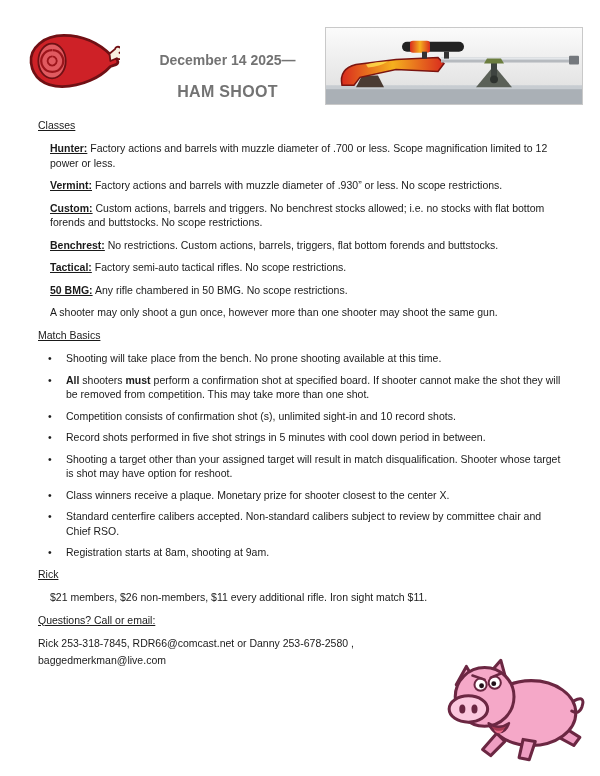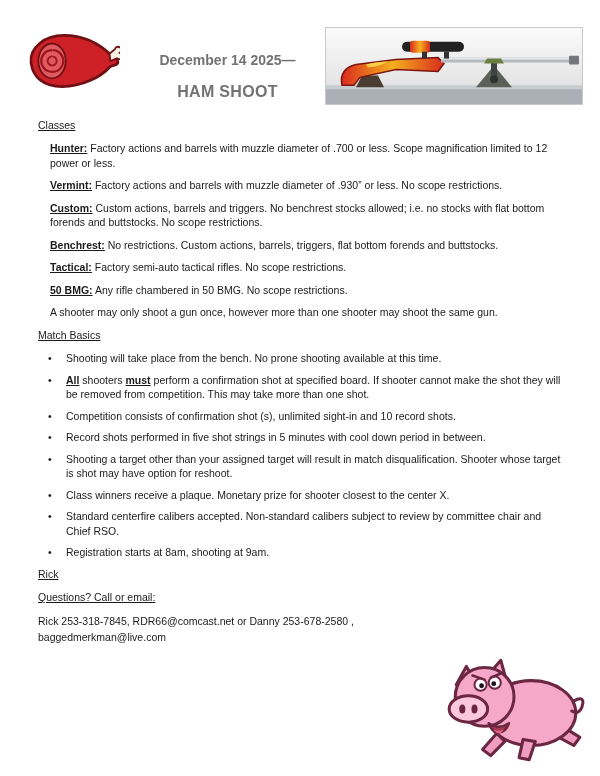--- a/index.html
+++ b/index.html
@@ -22,21 +22,21 @@
 
   
   .content { padding: 8px 34px 0 38px; font-size: 10.5px; line-height: 1.38; }
   .heading { font-weight: normal; text-decoration: underline; margin: 2px 0 9px 0; }
   .para { margin: 0 0 8px 12px; }
   .term { font-weight: bold; text-decoration: underline; }
   ul.bullets { list-style: none; margin: 0 5px 2px 0; padding: 0; }
   ul.bullets li { position: relative; padding-left: 28px; margin-bottom: 7px; }
   ul.bullets li::before { content: "\2022"; position: absolute; left: 10px; top: 0; }
   .contact-line { margin: 0 0 2px 0; }
-  .bold { font-weight: bold; text-decoration: underline; }
+  .bold { font-weight: bold; }
 
   .pig-art { position: absolute; left: 438px; top: 652px; width: 152px; height: 114px; }
 </style>
 </head>
 <body>
 
 <div class="page">
 
   <header class="header">
 
@@ -116,20 +116,21 @@
       <li><span class="bold">All</span><span> shooters </span><span class="bold">must</span><span> perform a confirmation shot at specified board. If shooter cannot make the shot they will be removed from competition. This may take more than one shot.</span></li>
       <li><span>Competition consists of confirmation shot (s), unlimited sight-in and 10 record shots.</span></li>
       <li><span>Record shots performed in five shot strings in 5 minutes with cool down period in between.</span></li>
       <li><span>Shooting a target other than your assigned target will result in match disqualification. Shooter whose target is shot may have option for reshoot.</span></li>
       <li><span>Class winners receive a plaque. Monetary prize for shooter closest to the center X.</span></li>
       <li><span>Standard centerfire calibers accepted. Non-standard calibers subject to review by committee chair and Chief RSO.</span></li>
       <li><span>Registration starts at 8am, shooting at 9am.</span></li>
     </ul>
 
     <div class="heading">Rick</div>
+    <p class="para">$21 members, $26 non-members, $11 every additional rifle. Iron sight match $11.</p>
 
     <div class="heading">Questions? Call or email:</div>
     <p class="para contact-line">Rick 253-318-7845, RDR66@comcast.net or Danny 253-678-2580 ,</p>
     <p class="para contact-line">baggedmerkman@live.com</p>
 
   </main>
 
   <div class="pig-art">
     <svg viewBox="0 0 150 112" preserveAspectRatio="xMidYMid meet">
       <g stroke="#6b2742" stroke-width="3" stroke-linejoin="round" stroke-linecap="round">

